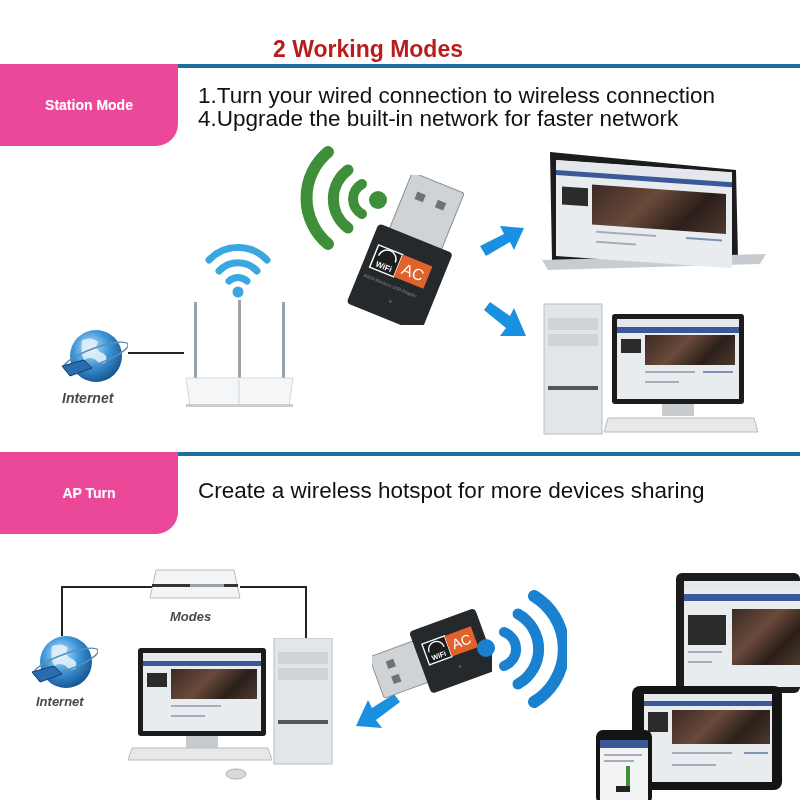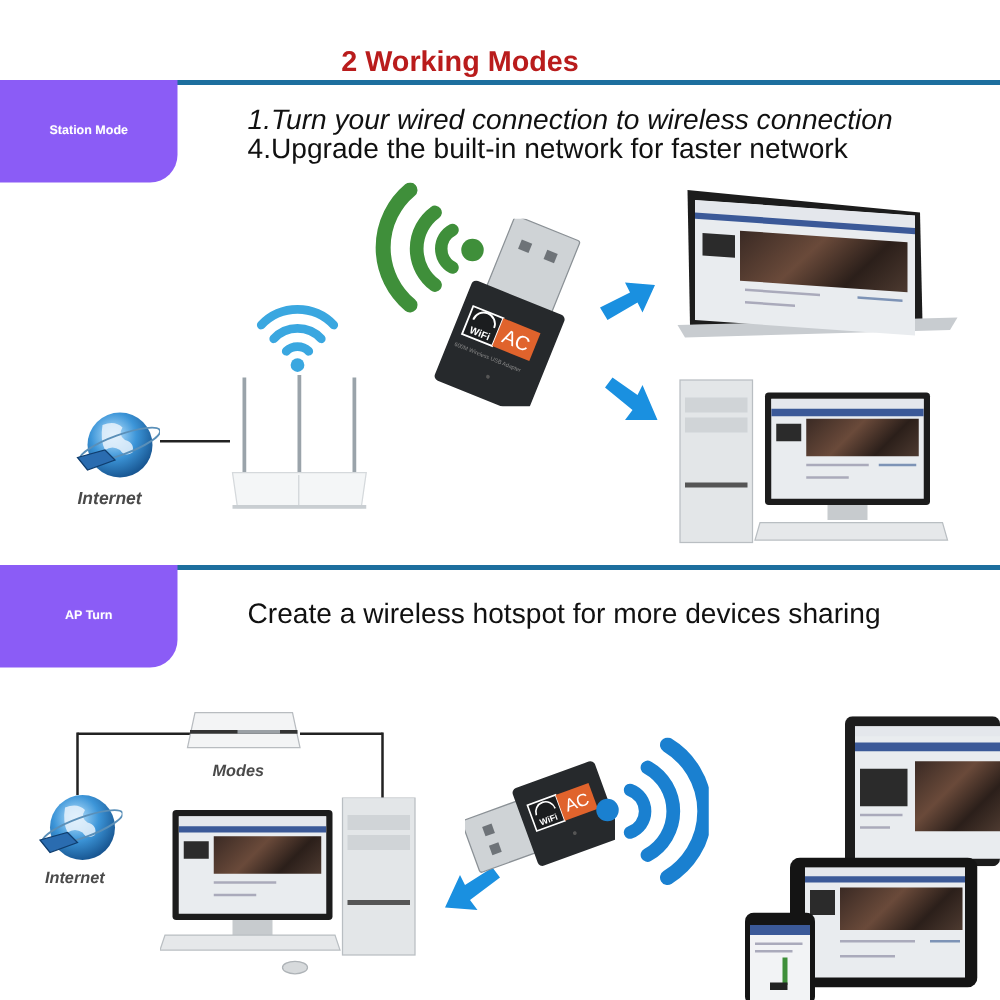--- a/index.html
+++ b/index.html
@@ -11,23 +11,23 @@
       font-family: "Liberation Sans", sans-serif; font-weight: bold; font-size: 23px;
       color: #b91c1c;
       margin-top: 32px;
     }
 
     .divider {
       position: absolute; left: 0; width: 800px; height: 4px; background: #1d6f9e;
     }
 
     .mode-tab {
-      position: absolute; left: 0; width: 142px; background: #8b5cf6;
+      position: absolute; left: 0; width: 178px; background: #ec4899;
       border-bottom-right-radius: 22px;
-      color: #ffffff; font-weight: bold; font-size: 10px; text-align: center;
+      color: #ffffff; font-weight: bold; font-size: 14px; text-align: center;
       display: flex; flex-direction: column; justify-content: center; align-items: center;
       line-height: 22px;
       text-shadow: 0 0 1px rgba(255,255,255,0.3);
     }
 
     .desc {
       position: absolute; font-family: "Liberation Sans", sans-serif; color: #111111;
       font-size: 22.5px; line-height: 25px; white-space: nowrap;
     }
 
@@ -53,21 +53,21 @@
   </style>
 </head>
 <body>
 
 <div class="title">2 Working Modes</div>
 
 <div class="divider" style="top:64px;"></div>
 <div class="mode-tab" style="top:64px; height:82px;">
   <div>Station Mode</div>
 </div>
-<div class="desc" style="left:198px; top:83px;font-style:italic;">1.Turn your wired connection to wireless connection</div>
+<div class="desc" style="left:198px; top:83px;">1.Turn your wired connection to wireless connection</div>
 <div class="desc" style="left:198px; top:106px;">4.Upgrade the built-in network for faster network</div>
 
 <div class="abs" style="left:58px; top:326px; width:70px; height:60px;">
   <svg width="70" height="60" viewBox="0 0 70 60">
     <defs>
       <radialGradient id="g1" cx="40%" cy="35%" r="70%">
         <stop offset="0" stop-color="#bfe6ff"></stop>
           <stop offset="0.5" stop-color="#3c95d8"></stop>
           <stop offset="1" stop-color="#144f8a"></stop>
       </radialGradient>

